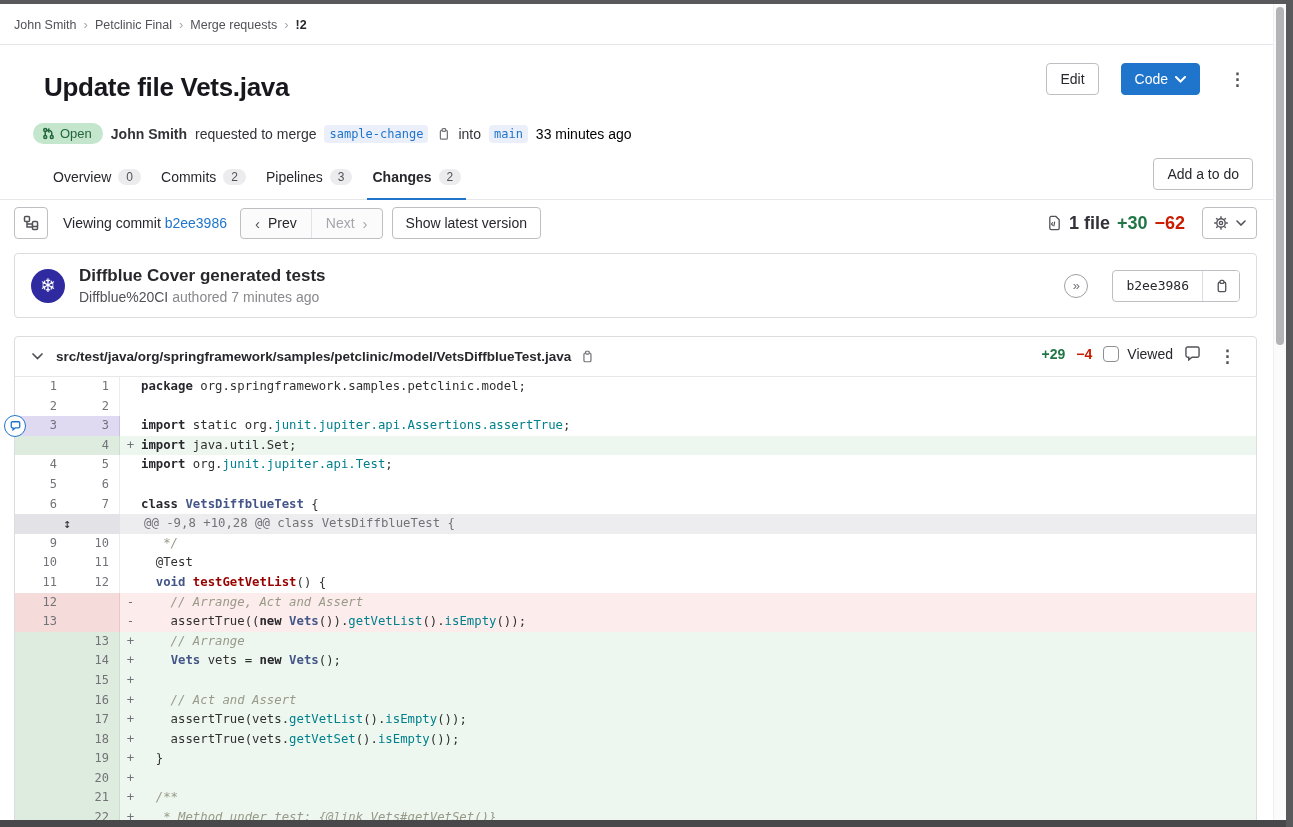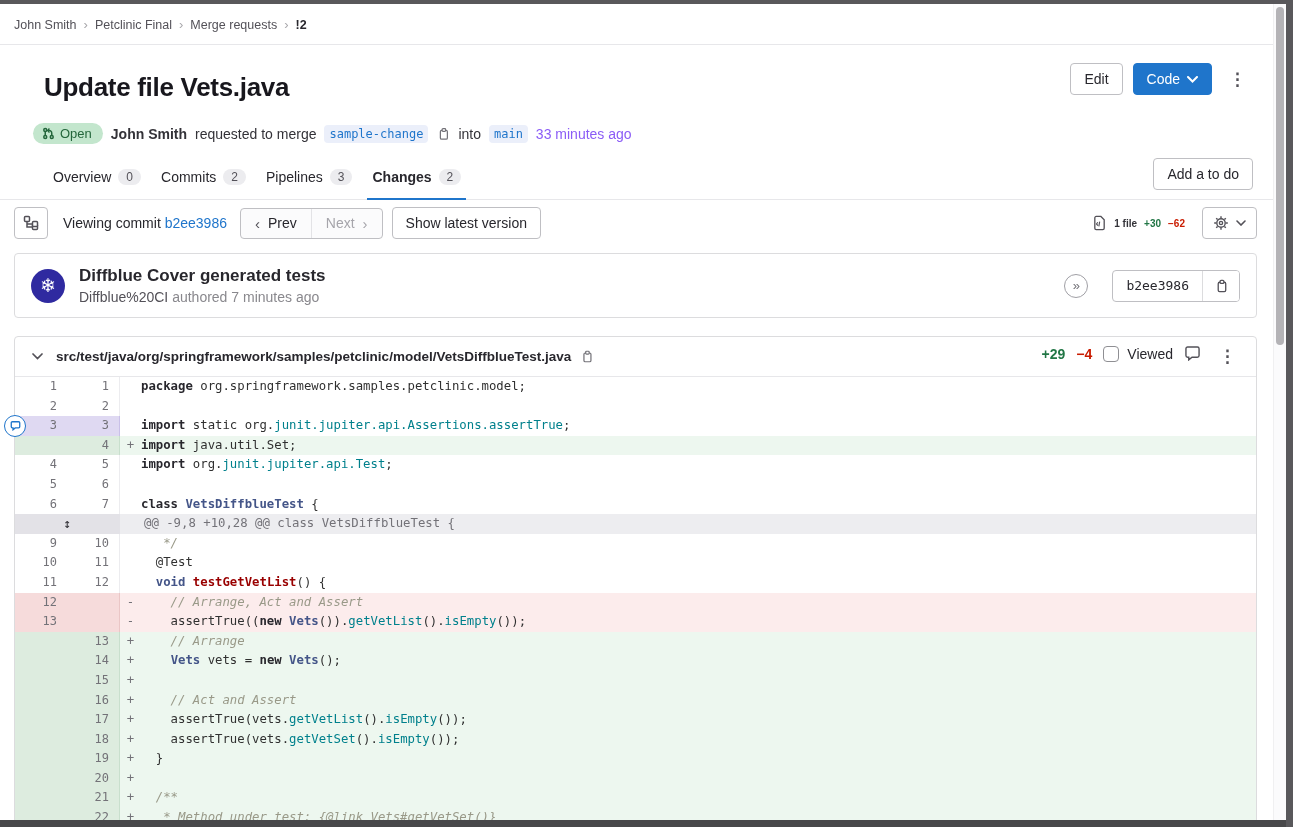--- a/index.html
+++ b/index.html
@@ -22,34 +22,34 @@
   .breadcrumb{ display:flex; align-items:center; gap:7px; padding:13px 16px 12px 14px;
     font-size:12.5px; color:#535158; border-bottom:1px solid #e7e7ea; }
   .breadcrumb .sep{ color:#a8a7ab; font-size:13px; }
   .breadcrumb .current{ font-weight:700; color:#28272d; }
   .crumb{ cursor:pointer; }
 
   
   .header{ padding:16px 20px 0 33px; }
   .title-row{ display:flex; justify-content:space-between; align-items:flex-start; }
   .page-title{ margin:11px; font-size:26px; font-weight:700; color:#18171d; letter-spacing:-0.3px; }
-  .actions{ display:flex; align-items:center; gap:10px; margin-top:2px; }
+  .actions{ display:flex; align-items:center; gap:22px; margin-top:2px; }
   .btn{ height:32px; padding:0 13px; border:1px solid #bfbfc3; border-radius:4px; background:#fff;
     font-size:14px; color:#28272d; display:inline-flex; align-items:center; gap:7px; cursor:pointer; }
   .btn-blue{ background:#1f75cb; border-color:#1f75cb; color:#fff; }
   .kebab{ font-size:17px; font-weight:700; color:#535158; padding:2px 7px; cursor:pointer; line-height:1; }
 
   .meta-row{ display:flex; align-items:center; gap:8px; margin-top:9px; font-size:14px; color:#333238; }
   .badge-open{ display:inline-flex; align-items:center; gap:5px; background:#c3e6cd; color:#24663b;
     padding:3px 11px 3px 9px; border-radius:12px; font-size:13px; }
   .meta-author{ font-weight:700; }
   .branch-label{ font-family:"DejaVu Sans Mono", monospace; font-size:12px; color:#1f75cb;
     background:#ebeffa; border-radius:4px; padding:2px 5px; cursor:pointer; }
   .icon-inline{ display:inline-flex; color:#737278; cursor:pointer; }
-  .meta-time{ color:#8b5cf6; }
+  .meta-time{ color:#000000; }
 
   
   .tabs-row{ display:flex; align-items:flex-end; justify-content:space-between;
     padding:14px 20px 0 43px; border-bottom:1px solid #e7e7ea; }
   .tabs{ display:flex; }
   .tab{ display:flex; align-items:center; gap:7px; padding:8px 10px 14px; font-size:14px;
     color:#28272d; position:relative; cursor:pointer; }
   .tab.active{ font-weight:700; }
   .tab.active::after{ content:""; position:absolute; left:5px; right:5px; bottom:-1px; height:2px; background:#1f75cb; }
   .tab-count{ background:#ececef; color:#535158; border-radius:10px; padding:1px 8px; font-size:12px; font-weight:400; }
@@ -60,21 +60,21 @@
   .icon-btn{ width:34px; height:32px; border:1px solid #bfbfc3; border-radius:4px; background:#fff;
     display:inline-flex; align-items:center; justify-content:center; color:#535158; cursor:pointer; }
   .viewing{ font-size:14px; color:#28272d; margin:0 4px 0 6px; }
   .sha-link{ color:#1f75cb; cursor:pointer; }
   .btn-group{ display:inline-flex; border:1px solid #bfbfc3; border-radius:4px; overflow:hidden; background:#fbfbfc; }
   .bg-btn{ padding:6px 14px; font-size:14px; display:inline-flex; align-items:center; gap:8px; cursor:pointer; color:#28272d; }
   .bg-btn .chev{ color:#535158; font-size:15px; }
   .bg-btn.disabled{ color:#a6a5ab; border-left:1px solid #e3e3e6; cursor:default; }
   .bg-btn.disabled .chev{ color:#a6a5ab; }
   .spacer{ flex:1; }
-  .file-stats{ display:flex; align-items:center; gap:7px; font-size:10px; color:#333238; font-weight:600; }
+  .file-stats{ display:flex; align-items:center; gap:7px; font-size:18px; color:#333238; font-weight:600; }
   .txt-green{ color:#217645; font-weight:700; }
   .txt-red{ color:#c91c00; font-weight:700; }
   .gear-btn{ height:32px; padding:0 10px; border:1px solid #bfbfc3; border-radius:4px; background:#fff;
     display:inline-flex; align-items:center; gap:7px; color:#535158; cursor:pointer; margin-left:8px; }
 
   
   .commit-box{ margin:8px 16px 0 14px; border:1px solid #dcdcde; border-radius:4px;
     padding:12px 16px; display:flex; align-items:center; gap:14px; }
   .avatar{ width:34px; height:34px; border-radius:50%; background:#2f2aa0; color:#fff;
     display:flex; align-items:center; justify-content:center; font-size:19px; flex:none; }

